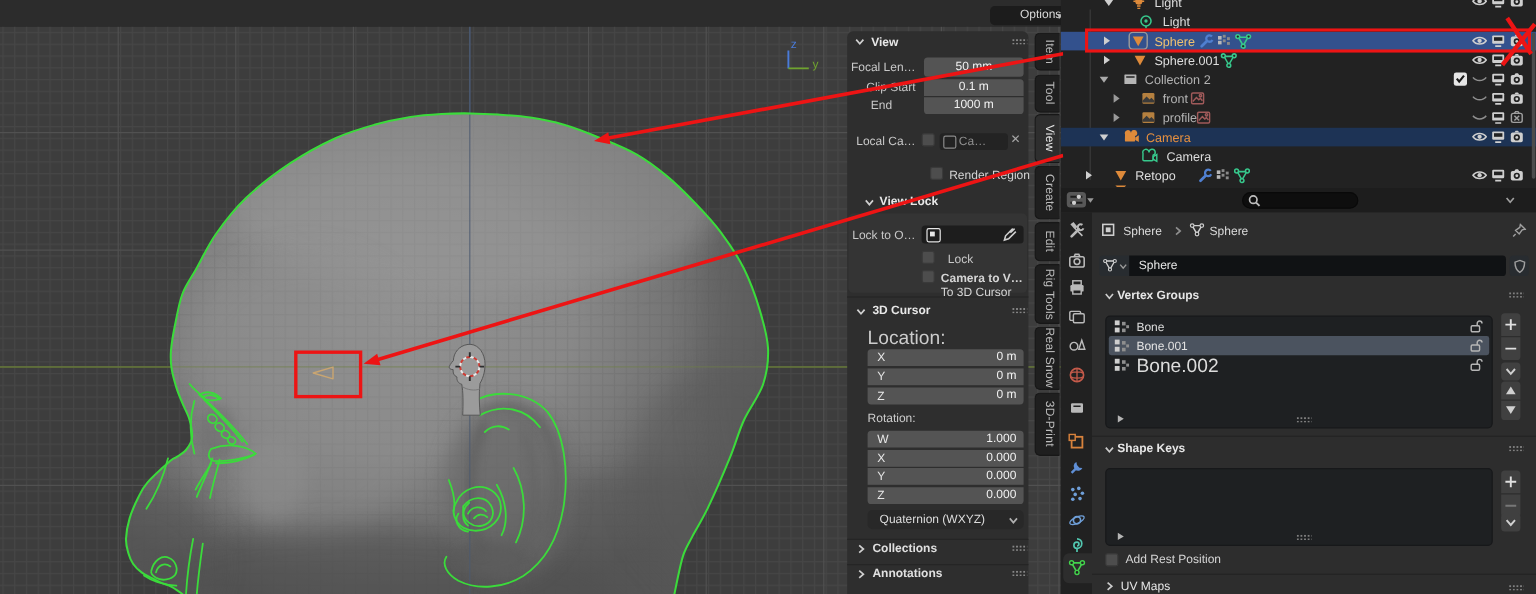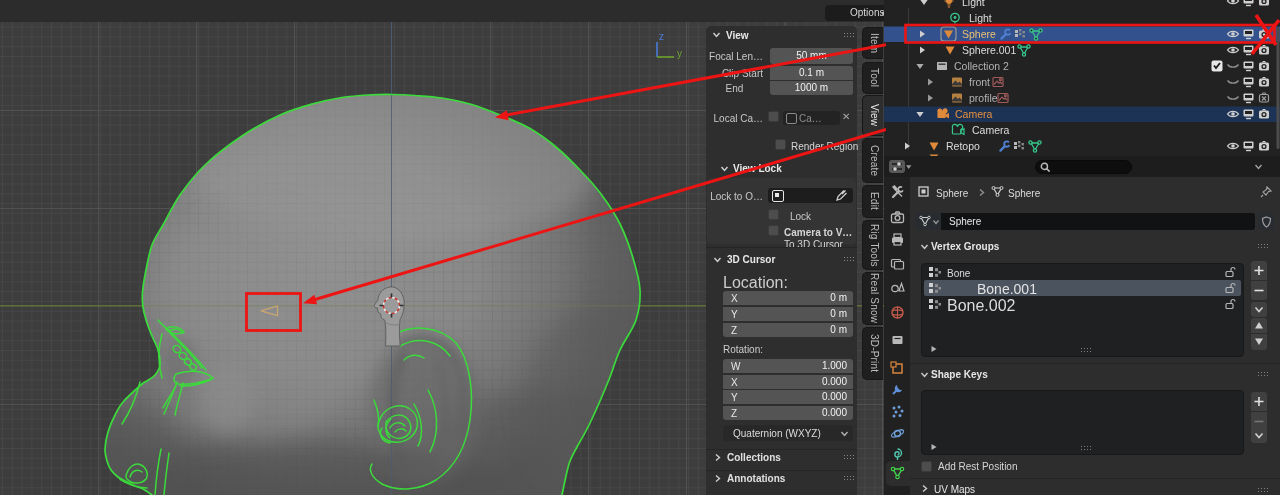--- a/index.html
+++ b/index.html
@@ -517,21 +517,21 @@
         <rect x="2" y="5.5" width="7" height="5" rx="1" fill="none" stroke="#b5b5b5" stroke-width="1.2"></rect>
         <path d="M7,5.5 V3.5 a2,2 0 0 1 4,0" fill="none" stroke="#b5b5b5" stroke-width="1.2"></path>
       </svg>
 <svg class="abs" style="left:44px;top:126px;" width="13" height="13" viewBox="0 0 13 13">
         <rect x="1" y="1" width="4" height="4" fill="#cfcfcf"></rect>
         <rect x="1" y="7" width="4" height="4" fill="#cfcfcf"></rect>
         <rect x="7" y="2.2" width="3" height="3" fill="#8f8f8f"></rect>
         <rect x="7" y="7.8" width="3" height="3" fill="#8f8f8f"></rect>
         <rect x="10.5" y="5" width="2.5" height="2.5" fill="#8f8f8f"></rect>
       </svg>
-<div class="abs" style="left:63px;top:127px;font-size:14px;color:#e2e2e2;white-space:nowrap;line-height:13px;margin-left:30px;">Bone.001</div>
+<div class="abs" style="left:63px;top:127px;font-size:10px;color:#e2e2e2;white-space:nowrap;line-height:13px;">Bone.001</div>
 <svg class="abs" style="left:340px;top:126px;" width="12" height="12" viewBox="0 0 12 12">
         <rect x="2" y="5.5" width="7" height="5" rx="1" fill="none" stroke="#b5b5b5" stroke-width="1.2"></rect>
         <path d="M7,5.5 V3.5 a2,2 0 0 1 4,0" fill="none" stroke="#b5b5b5" stroke-width="1.2"></path>
       </svg>
 <svg class="abs" style="left:44px;top:142px;" width="13" height="13" viewBox="0 0 13 13">
         <rect x="1" y="1" width="4" height="4" fill="#cfcfcf"></rect>
         <rect x="1" y="7" width="4" height="4" fill="#cfcfcf"></rect>
         <rect x="7" y="2.2" width="3" height="3" fill="#8f8f8f"></rect>
         <rect x="7" y="7.8" width="3" height="3" fill="#8f8f8f"></rect>
         <rect x="10.5" y="5" width="2.5" height="2.5" fill="#8f8f8f"></rect>

